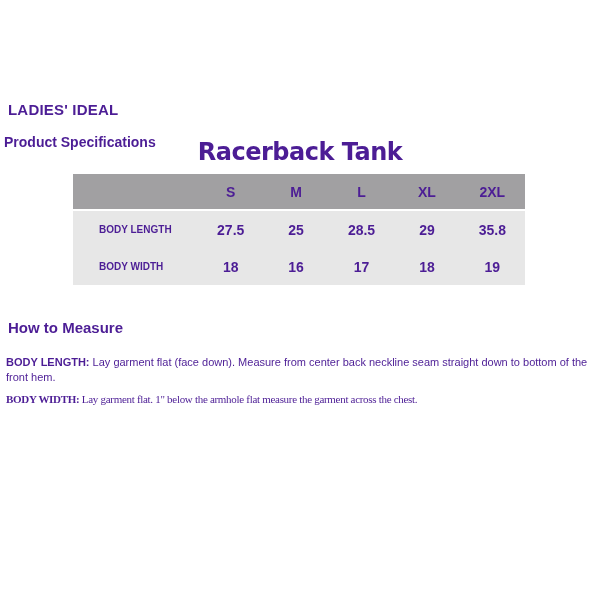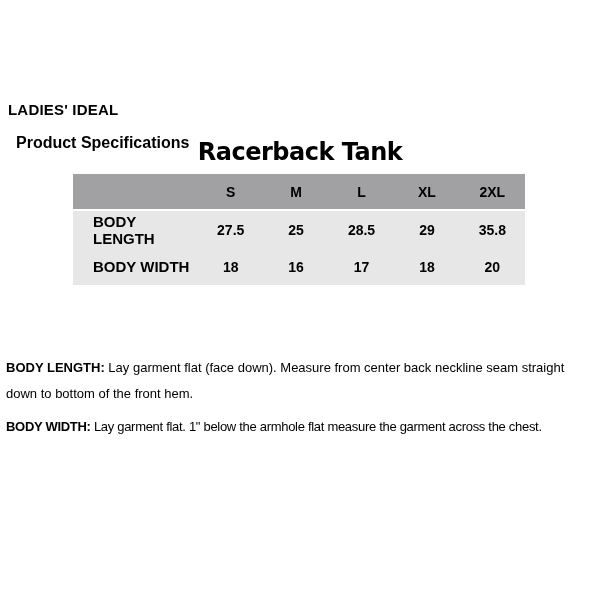--- a/index.html
+++ b/index.html
@@ -4,35 +4,35 @@
 <style>
   * { box-sizing: border-box; }
   html, body { margin: 0; padding: 0; background: #ffffff; }
   .page {
     position: relative;
     width: 600px;
     height: 600px;
     background: #ffffff;
     overflow: hidden;
     font-family: "Liberation Sans", sans-serif;
-    color: #000000;
+    color: #4c1d95;
   }
   .brand {
     position: absolute;
     left: 8px;
     top: 101px;
     font-size: 15px;
     font-weight: bold;
     letter-spacing: 0.2px;
   }
   .section-label {
     position: absolute;
-    left: 16px;
+    left: 4px;
     top: 134px;
-    font-size: 16px;
+    font-size: 14px;
     font-weight: bold;
   }
   .product-title {
     position: absolute;
     left: 300px;
     top: 138px;
     transform: translateX(-50%);
     font-family: "DejaVu Sans", sans-serif;
     font-size: 24px;
     font-weight: 800;
@@ -57,44 +57,45 @@
   }
   .t-cell {
     flex: 1 1 0;
     text-align: center;
     font-size: 14px;
     font-weight: bold;
   }
   .t-cell.lbl {
     flex: 0 0 125px;
     text-align: left;
-    padding-left: 20px;
-    font-size: 15px;
+    padding-left: 26px;
+    font-size: 10px;
   }
   .how-heading {
     position: absolute;
     left: 8px;
     top: 319px;
     font-size: 15px;
     font-weight: bold;
   }
   .measure-block {
     position: absolute;
     left: 6px;
     top: 355px;
     width: 588px;
   }
   .measure-block p {
     margin: 0 0 7px 0;
-    font-size: 13px;
-    line-height: 26px;
+    font-size: 11px;
+    line-height: 15px;
   }
   .measure-block p.single-line {
     white-space: nowrap;
     letter-spacing: -0.3px;
+    font-family: Liberation Serif, serif;
   }
   .measure-block b { font-weight: bold; }
 </style>
 </head>
 <body>
 
 <div class="page">
 
   <div class="brand">LADIES' IDEAL</div>
 
@@ -118,23 +119,24 @@
       <div class="t-cell">28.5</div>
       <div class="t-cell">29</div>
       <div class="t-cell">35.8</div>
     </div>
     <div class="t-row">
       <div class="t-cell lbl">BODY WIDTH</div>
       <div class="t-cell">18</div>
       <div class="t-cell">16</div>
       <div class="t-cell">17</div>
       <div class="t-cell">18</div>
-      <div class="t-cell">20</div>
+      <div class="t-cell">19</div>
     </div>
   </div>
 
+  <div class="how-heading">How to Measure</div>
 
   <div class="measure-block">
     <p><b>BODY LENGTH:</b> <span>Lay garment flat (face down). Measure from center back neckline seam straight down to bottom of the front hem.</span></p>
     <p class="single-line"><b>BODY WIDTH:</b> <span>Lay garment flat. 1" below the armhole flat measure the garment across the chest.</span></p>
   </div>
 
 </div>
 
 </body></html>

